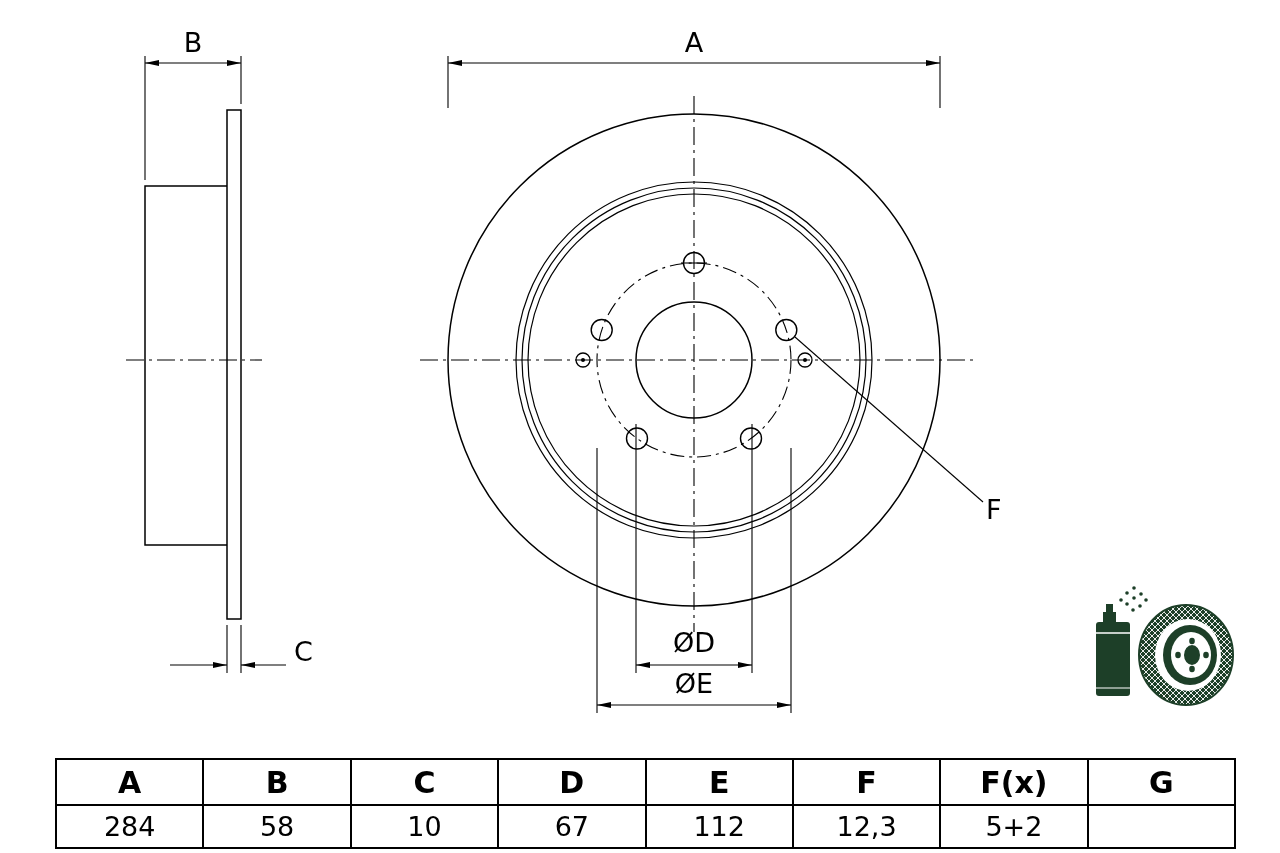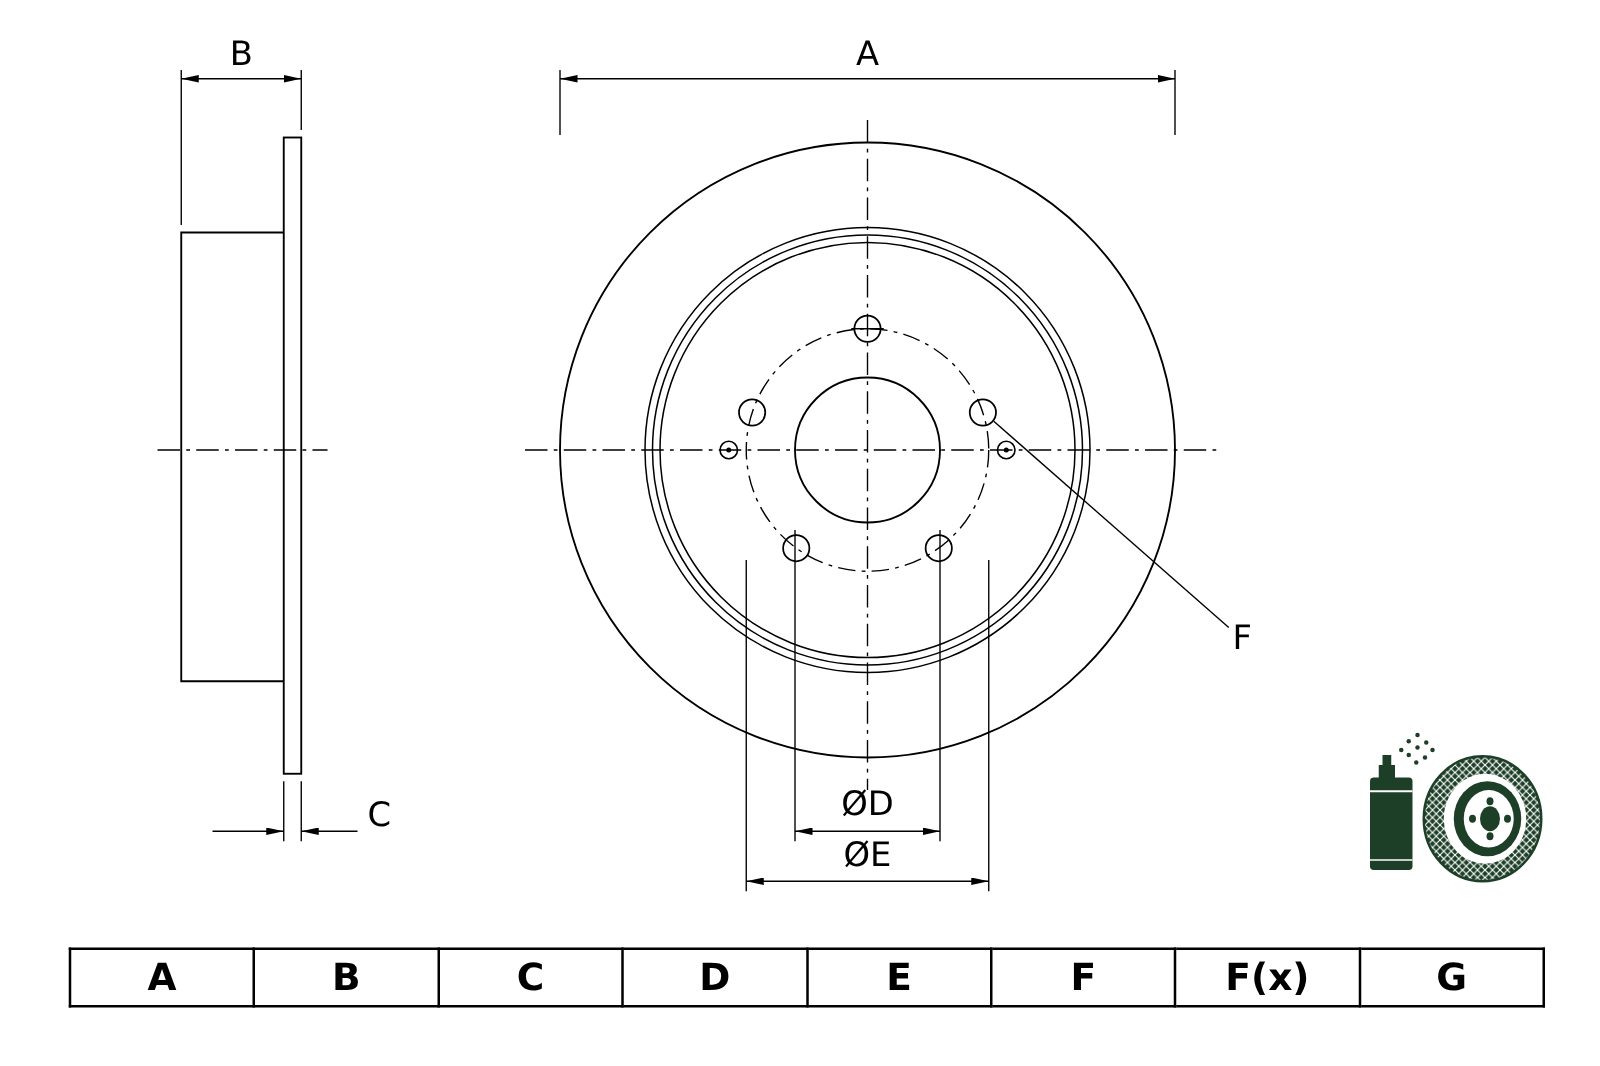--- a/index.html
+++ b/index.html
@@ -153,17 +153,27 @@
           <tr>
         <th>A</th>
         <th>B</th>
         <th>C</th>
         <th>D</th>
         <th>E</th>
         <th>F</th>
         <th>F(x)</th>
         <th>G</th>
       </tr>
+      <tr>
+        <td>284</td>
+        <td>58</td>
+        <td>10</td>
+        <td>67</td>
+        <td>112</td>
+        <td>12,3</td>
+        <td>5+2</td>
+        <td></td>
+      </tr>
     </tbody>
       </table>
   </div>
 
 </div>
 
 </body></html>

